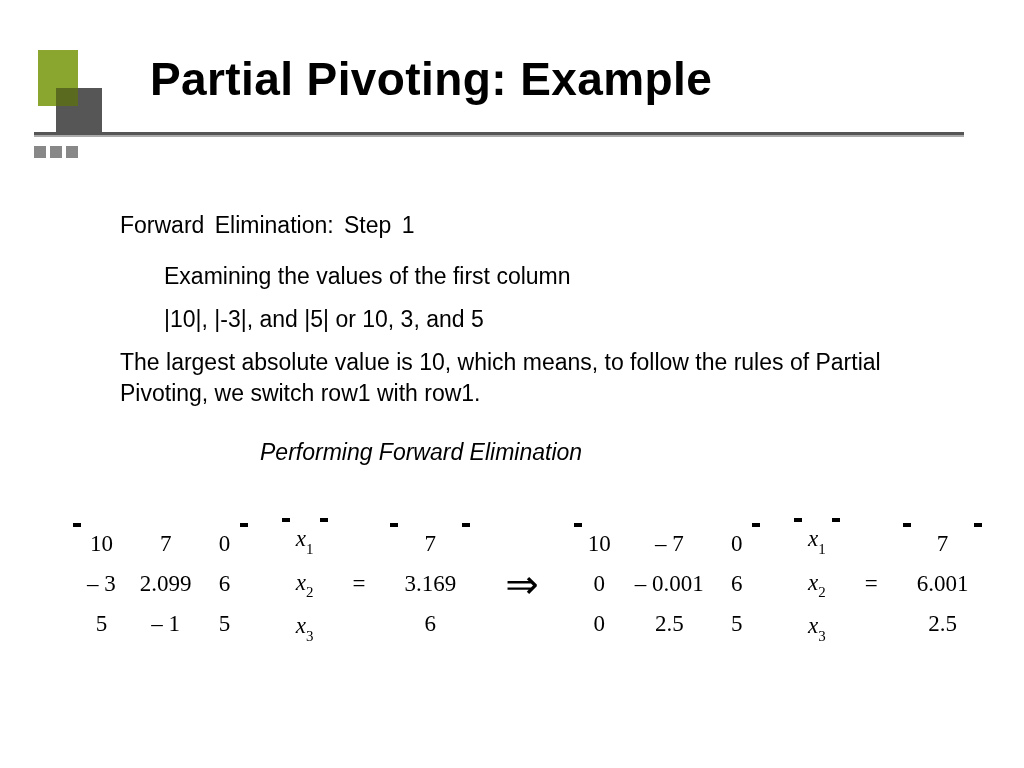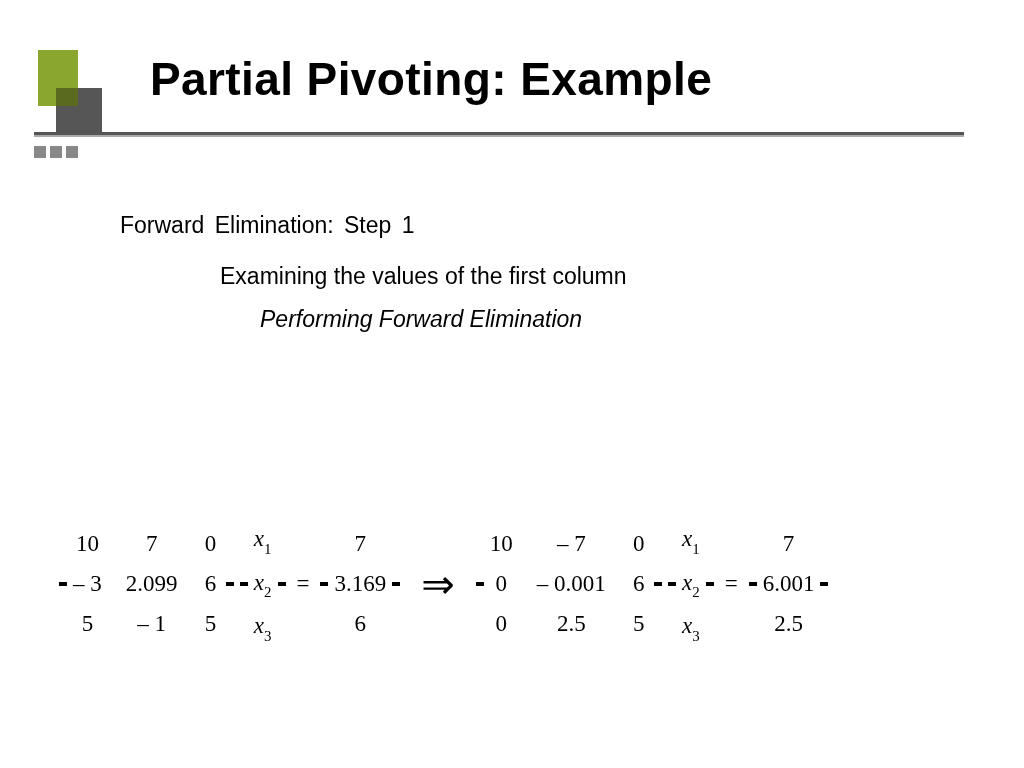--- a/index.html
+++ b/index.html
@@ -80,21 +80,21 @@
     top: 210px;
     width: 800px;
     font-size: 23px;
     line-height: 1.35;
   }
   .content .step {
     margin-bottom: 20px;
     word-spacing: 4px;
   }
   .content .indent {
-    margin-left: 100px;
+    margin-left: 44px;
     margin-bottom: 12px;
   }
   .content .para {
     margin-bottom: 28px;
   }
   .content .perf {
     margin-left: 140px;
     margin-bottom: 18px;
     font-style: italic;
   }
@@ -102,22 +102,22 @@
     position: absolute;
     left: 56px;
     top: 520px;
     display: flex;
     align-items: center;
     font-family: "Times New Roman", Times, serif;
     font-size: 23px;
   }
   .mat {
     display: inline-flex;
-    align-items: center;
-    margin: 0 3px;
+    align-items: flex-start;
+    margin: 0 17px;
   }
   .mat .br {
     display: flex;
     flex-direction: column;
     justify-content: space-between;
     width: 8px;
     position: relative;
   }
   .mat .br::before,
   .mat .br::after {
@@ -172,20 +172,22 @@
 <div class="rule"></div>
 <div class="sq-row">
   <span></span>
     <span></span>
     <span></span>
 </div>
 
 <div class="content">
   <div class="step">Forward  Elimination: Step 1</div>
   <div class="indent">Examining the values of the first column</div>
+  <div class="indent">|10|, |-3|, and |5| or 10, 3, and 5</div>
+  <div class="para">The largest absolute value is 10, which means, to follow the rules of Partial Pivoting, we switch row1 with row1.</div>
   <div class="perf">Performing Forward Elimination</div>
 </div>
 
 <div class="equations">
 
   <div class="mat">
     <div class="br left">
         <div class="line"></div>
       </div>
     <div class="cells c3">

